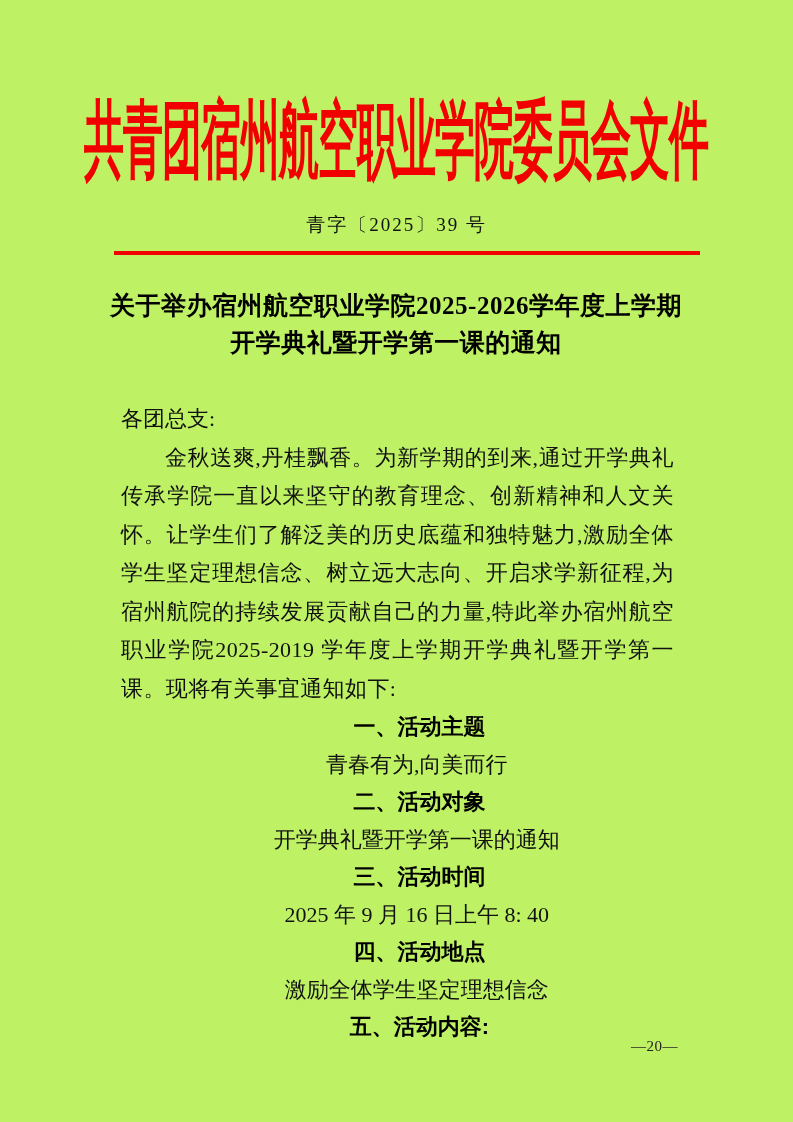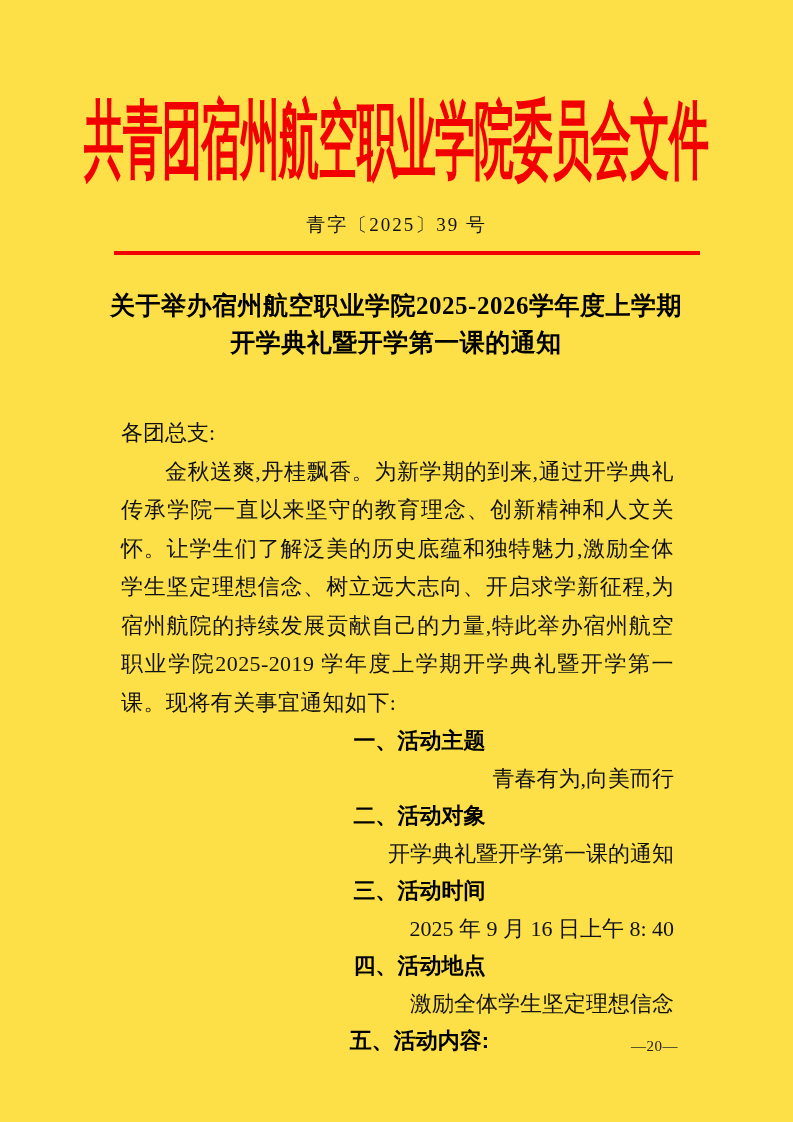--- a/index.html
+++ b/index.html
@@ -5,21 +5,21 @@
   * { margin: 0; padding: 0; box-sizing: border-box; }
   html, body { background: #ffffff; }
   body {
     width: 793px; height: 1122px;
     font-family: "Liberation Serif", "DejaVu Serif", serif;
     color: #000;
   }
   .page {
     position: relative;
     width: 793px; height: 1122px;
-    background: #fde047;
+    background: #bef264;
     overflow: hidden;
     text-decoration: underline;
   }
   
   .header-wrap {
     position: absolute;
     top: 90px; left: 96px; width: 600px; height: 100px;
     display: flex; align-items: center; justify-content: center;
   }
   .header-title {
@@ -52,21 +52,21 @@
     text-align: center;
     font-size: 25px;
     font-weight: 700;
     line-height: 37px;
     letter-spacing: 0.5px;
     color: #000;
   }
   .notice-title .title-line { display: block; }
   .doc-body {
     position: absolute;
-    top: 414px; left: 121px; width: 553px;
+    top: 400px; left: 121px; width: 553px;
     font-size: 22px;
     line-height: 38.5px;
     text-align: justify;
     color: #111;
   }
   .salutation { text-align: left; }
   .intro-paragraph {
     text-indent: 2em;
     text-align: justify;
     letter-spacing: 0.4px;
@@ -75,21 +75,21 @@
     font-family: "Liberation Sans", "DejaVu Sans", sans-serif;
     font-weight: 700;
     text-indent: 2em;
     line-height: 37.5px;
     color: #000;
     text-align: center;
   }
   .section-content {
     text-indent: 1.75em;
     line-height: 37.5px;
-    text-align: right;
+    text-align: center;
   }
   .page-number {
     position: absolute;
     top: 1038px; left: 121px; width: 557px;
     text-align: right;
     font-size: 15px;
     letter-spacing: 0.5px;
     color: #222;
   }
 </style>

